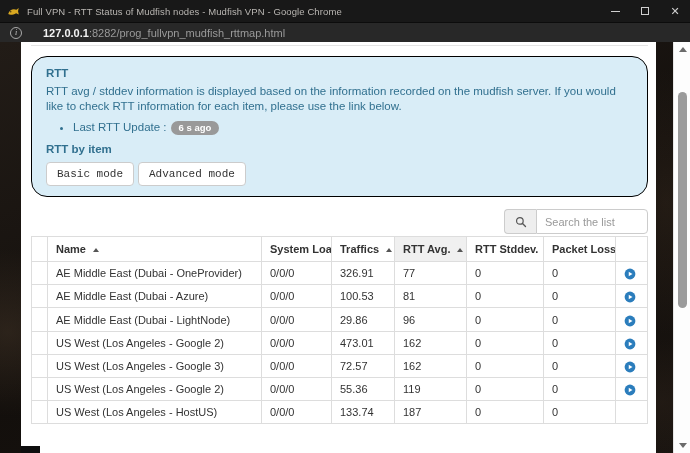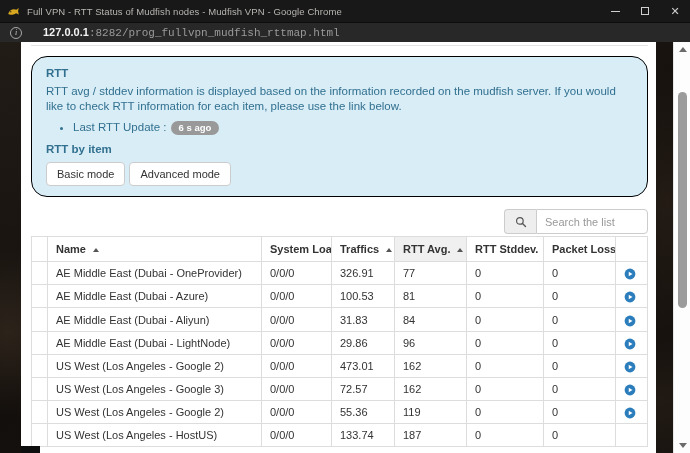--- a/index.html
+++ b/index.html
@@ -14,21 +14,21 @@
   .wc { width:30px; height:22px; display:flex; align-items:center; justify-content:center; color:#cfcfcf; cursor:default; }
   .glyph-min { width:9px; height:1px; background:#cfcfcf; display:block; }
   .glyph-max { width:8px; height:8px; border:1px solid #cfcfcf; display:block; }
   .wc.close { font-size:11px; line-height:1; }
 
   .addressbar { height:20px; background:#282828; display:flex; align-items:center; padding:0 10px; border-top:1px solid #0c0c0c; }
   .info-icon { width:12px; height:12px; border:1px solid #a9a9a9; border-radius:50%; color:#c9c9c9;
     font-size:8px; line-height:10px; text-align:center; font-family:"Liberation Serif", serif; font-style:italic; flex:none; margin-right:9px; }
   .url { font-size:11px; white-space:nowrap; }
   .url b { color:#f2f2f2; font-weight:700;margin-left:12px; }
-  .url .path { color:#9a9a9a; font-weight:400;font-family:Liberation Mono, monospace; }
+  .url .path { color:#9a9a9a; font-weight:400; }
 
   
   .viewport { position:relative; height:411px; overflow:hidden;
     background:
       radial-gradient(ellipse 140px 120px at 8px 290px, rgba(95,75,55,.30), transparent 70%),
       radial-gradient(ellipse 90px 190px at 666px 160px, rgba(90,68,48,.22), transparent 70%),
       radial-gradient(ellipse 160px 90px at 660px 360px, rgba(70,52,38,.20), transparent 70%),
       linear-gradient(160deg, #221c17, #130f0c 55%, #191410); }
   .card { position:absolute; left:21px; top:0; width:635px; height:500px; background:#fff; padding:0 8px 0 10px; }
   .top-rule { margin-top:3px; border-bottom:1px solid #e4e4e4; }
@@ -38,21 +38,21 @@
     color:#31708f; padding:10px 14px 10px 14px; font-size:11.5px; }
   .alert-h { font-weight:700; font-size:11.5px; }
   .alert-p { margin-top:5px; line-height:15px; }
   .alert-ul { margin-top:6px; list-style:disc; padding-left:27px; }
   .alert-ul li { line-height:15px; }
   .badge { display:inline-block; margin-left:4px; background:#999; color:#fff; font-size:9.5px; font-weight:700;
     padding:2px 8px; border-radius:9px; line-height:1.1; vertical-align:middle; }
   .alert-h2 { margin-top:8px; font-weight:700; font-size:11.5px; }
   .btn-row { margin-top:7px; display:flex; gap:4px; }
   .btn { background:#fff; border:1px solid #ccc; border-radius:4px; color:#333; font-size:11px;
-    padding:5px 10px; font-family:Liberation Sans, sans-serif; cursor:pointer; line-height:1.1; }
+    padding:5px 10px; font-family:Liberation Mono, monospace; cursor:pointer; line-height:1.1; }
 
   
   .search-row { margin-top:12px; display:flex; justify-content:flex-end; }
   .search-group { display:flex; height:25px; }
   .search-addon { width:32px; background:#eee; border:1px solid #ccc; border-right:none; border-radius:4px 0 0 4px;
     display:flex; align-items:center; justify-content:center; }
   .search-input { width:112px; height:25px; border:1px solid #ccc; border-radius:0 4px 4px 0; padding:0 8px;
     font-size:11px; font-family:Liberation Sans, sans-serif; color:#333; outline:none; }
   .search-input::placeholder { color:#999; }
 
@@ -192,37 +192,20 @@
       <span class="play">
         <svg viewBox="0 0 16 16">
           <circle cx="8" cy="8" r="7.2" fill="#2b7dbc"></circle>
           <path d="M6.3 4.9 L11.3 8 L6.3 11.1 Z" fill="#ffffff"></path>
         </svg>
       </span>
     </td>
   </tr>
             <tr>
     <td class="c-spacer"></td>
-    <td>AE Middle East (Dubai - Aliyun)</td>
-    <td>0/0/0</td>
-    <td>31.83</td>
-    <td>84</td>
-    <td>0</td>
-    <td>0</td>
-    <td class="c-play">
-      <span class="play">
-        <svg viewBox="0 0 16 16">
-          <circle cx="8" cy="8" r="7.2" fill="#2b7dbc"></circle>
-          <path d="M6.3 4.9 L11.3 8 L6.3 11.1 Z" fill="#ffffff"></path>
-        </svg>
-      </span>
-    </td>
-  </tr>
-            <tr>
-    <td class="c-spacer"></td>
     <td>AE Middle East (Dubai - LightNode)</td>
     <td>0/0/0</td>
     <td>29.86</td>
     <td>96</td>
     <td>0</td>
     <td>0</td>
     <td class="c-play">
       <span class="play">
         <svg viewBox="0 0 16 16">
           <circle cx="8" cy="8" r="7.2" fill="#2b7dbc"></circle>

